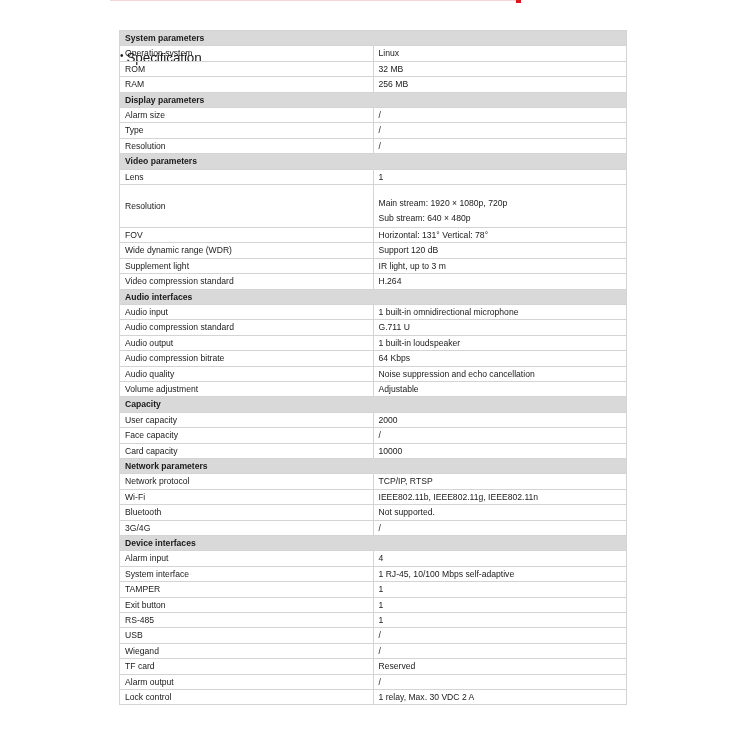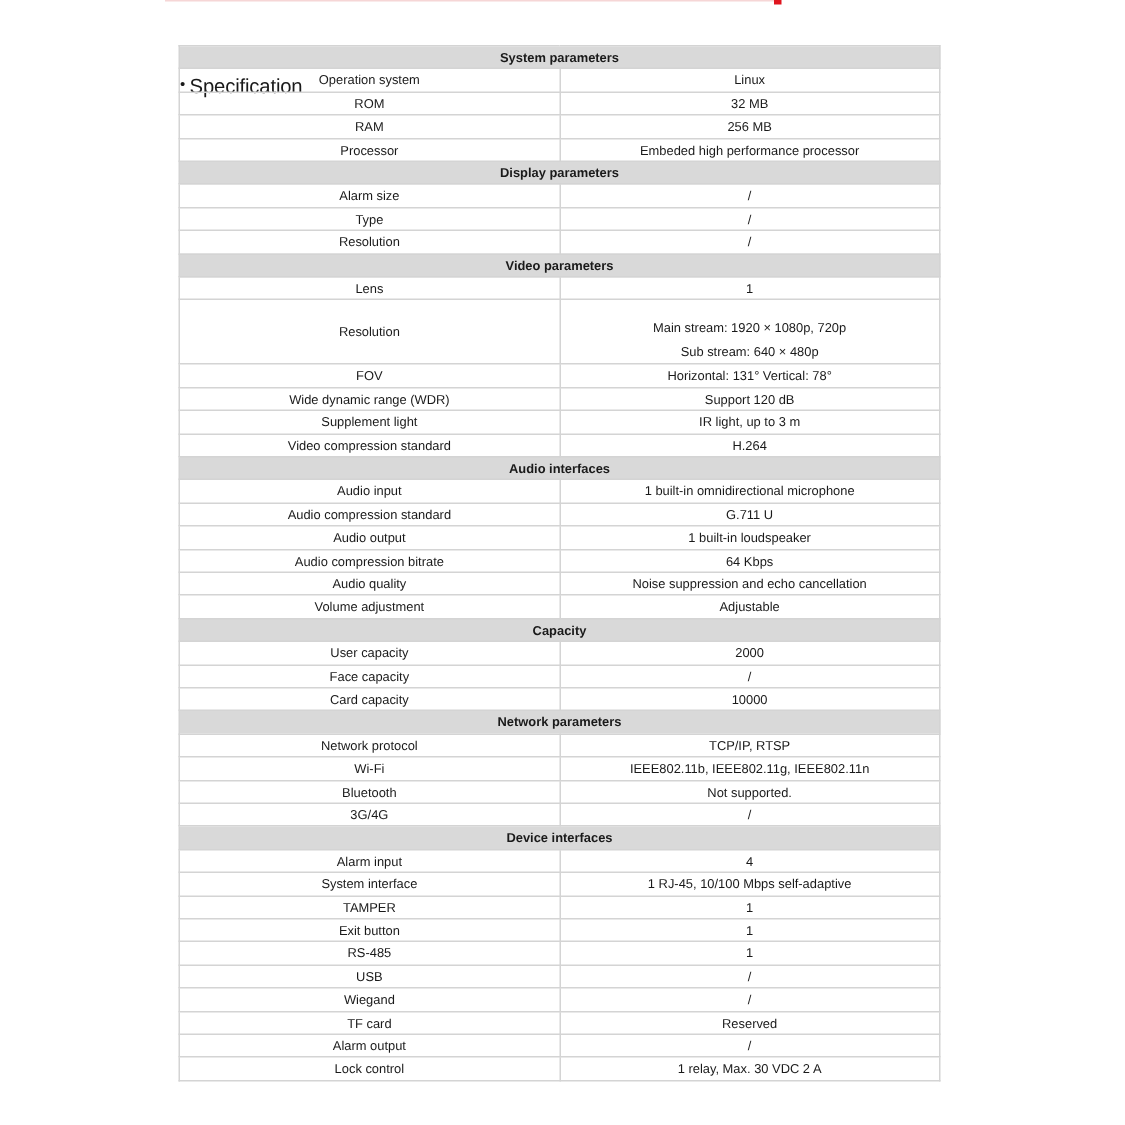--- a/index.html
+++ b/index.html
@@ -1,21 +1,21 @@
 <!DOCTYPE html>
 <html><head>
 <meta charset="utf-8">
 <style>
   html, body { margin:0; padding:0; background:#ffffff; }
   body { width:750px; height:750px; position:relative; overflow:hidden; font-family:"Liberation Sans", sans-serif; color:#1a1a1a; }
   .topline { position:absolute; left:110px; top:0; width:410px; height:1px; background:#f6d6d6; }
   .topmark { position:absolute; left:516px; top:0; width:5px; height:3px; background:#e0141e; }
   .title { position:absolute; left:120px; top:14px; font-size:13.5px; font-weight:normal; letter-spacing:-0.1px;margin-top:36px; }
   .title .dot { font-size:10px; vertical-align:3px; margin-right:3px; }
-  table.spec { position:absolute; left:119px; top:30px; width:508px; border-collapse:collapse; font-size:8.6px; table-layout:fixed;text-align:center; }
+  table.spec { position:absolute; left:119px; top:30px; width:508px; border-collapse:collapse; font-size:8.6px; table-layout:fixed; }
   table.spec td { border:1px solid #d4d4d4; padding:0 5px; height:14.4px; line-height:14.4px; vertical-align:middle; white-space:nowrap; }
   table.spec td.k { width:134px; }
   table.spec tr.sec td { background:#d9d9d9; font-weight:bold; }
   table.spec td .line { display:block; }
   table.spec td.multi { line-height:15.4px; padding-top:11px; padding-bottom:0; }
 </style>
 </head>
 <body>
 
 <div class="topline"></div>
@@ -41,26 +41,20 @@
         <td>
           <span class="line">32 MB</span>
         </td>
       </tr>
       <tr>
         <td class="k">RAM</td>
         <td>
           <span class="line">256 MB</span>
         </td>
       </tr>
-      <tr>
-        <td class="k">Processor</td>
-        <td>
-          <span class="line">Embeded high performance processor</span>
-        </td>
-      </tr>
       <tr class="sec">
         <td colspan="2">Display parameters</td>
       </tr>
       <tr>
         <td class="k">Alarm size</td>
         <td>
           <span class="line">/</span>
         </td>
       </tr>
       <tr>

